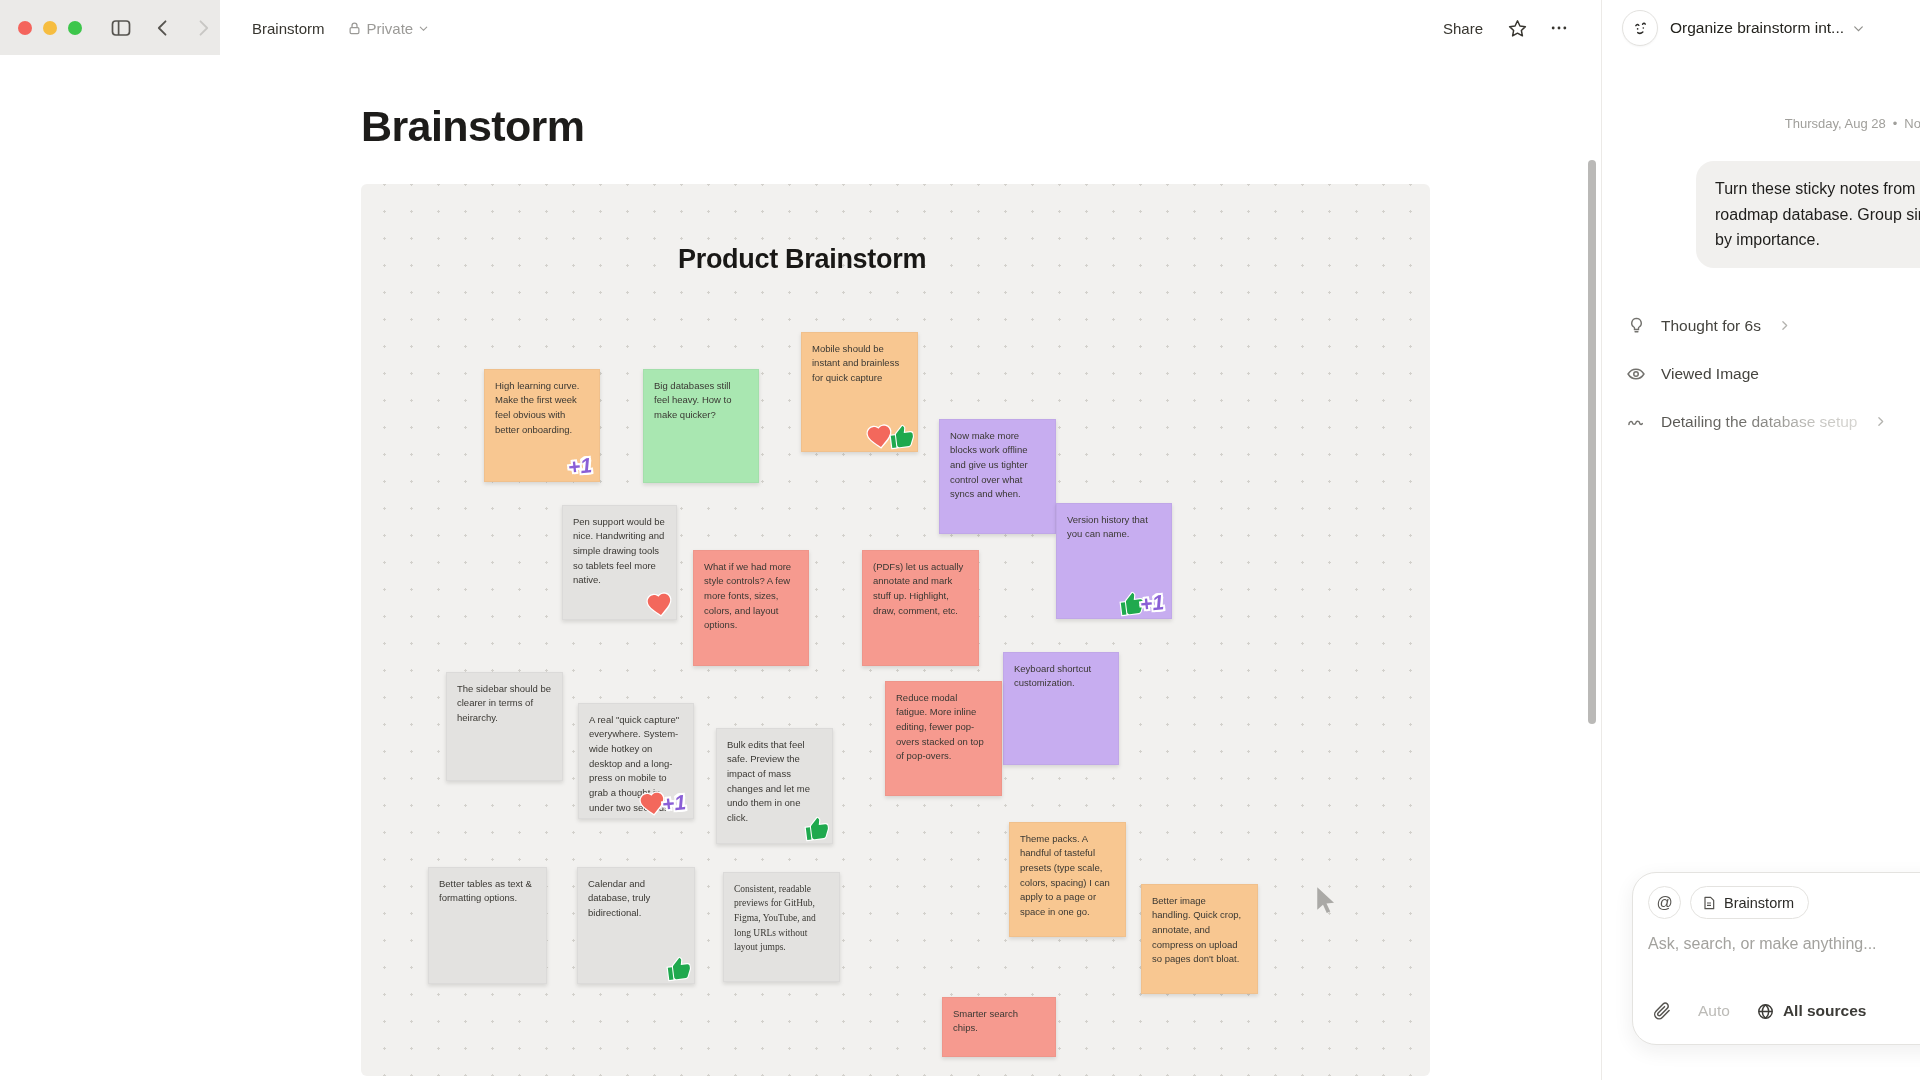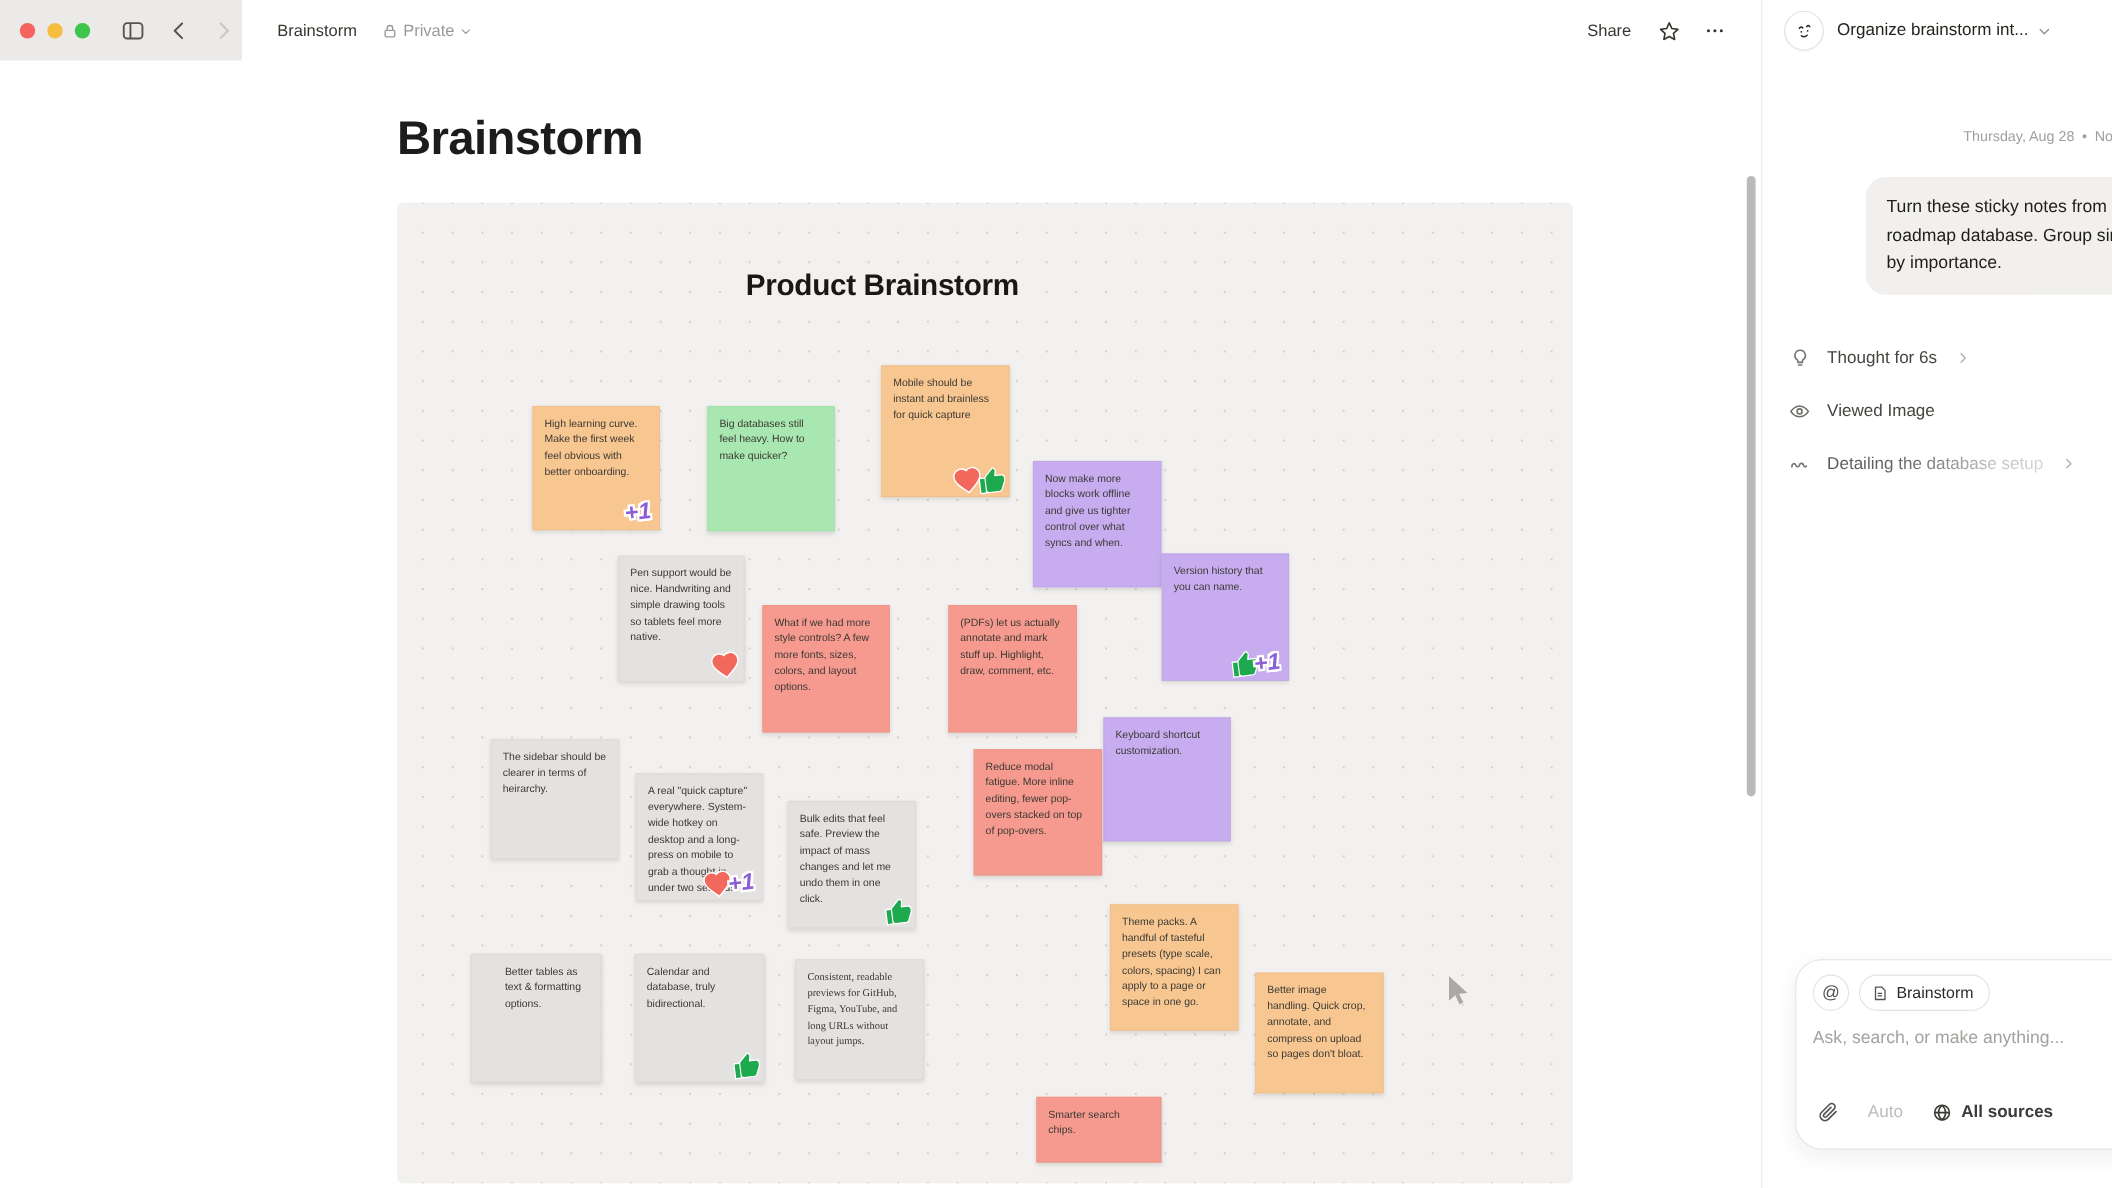--- a/index.html
+++ b/index.html
@@ -266,21 +266,21 @@
               <div class="note" style="left: 355px; top: 544px; width: 117px; height: 116px; background: rgb(227, 226, 224);">
     <div class="note-text">Bulk edits that feel safe. Preview the impact of mass changes and let me undo them in one click.</div>
     <div class="stickers">
                   <span class="sticker" style="transform:rotate(-7deg)">
     <svg width="25" height="25" viewBox="0 0 24 24">
       <path d="M2 21h4V9H2v12zM23 10c0-1.1-.9-2-2-2h-6.31l.95-4.57.03-.32c0-.41-.17-.79-.44-1.06L14.17 1 7.59 7.59C7.22 7.95 7 8.45 7 9v10c0 1.1.9 2 2 2h9c.83 0 1.54-.5 1.84-1.22l3.02-7.05c.09-.23.14-.47.14-.73v-2z" fill="#1fa94e" stroke="#fff" stroke-width="2.2" paint-order="stroke"></path>
     </svg>
   </span>
                 </div>
   </div>
-              <div class="note" style="left: 67px; top: 683px; width: 119px; height: 117px; background: rgb(227, 226, 224); padding-left: 20px;">
+              <div class="note" style="left: 67px; top: 683px; width: 119px; height: 117px; background: rgb(227, 226, 224);">
     <div class="note-text">Better tables as text &amp; formatting options.</div>
     <div class="stickers"></div>
   </div>
               <div class="note" style="left: 216px; top: 683px; width: 118px; height: 117px; background: rgb(227, 226, 224);">
     <div class="note-text">Calendar and database, truly bidirectional.</div>
     <div class="stickers">
                   <span class="sticker" style="transform:rotate(-7deg)">
     <svg width="25" height="25" viewBox="0 0 24 24">
       <path d="M2 21h4V9H2v12zM23 10c0-1.1-.9-2-2-2h-6.31l.95-4.57.03-.32c0-.41-.17-.79-.44-1.06L14.17 1 7.59 7.59C7.22 7.95 7 8.45 7 9v10c0 1.1.9 2 2 2h9c.83 0 1.54-.5 1.84-1.22l3.02-7.05c.09-.23.14-.47.14-.73v-2z" fill="#1fa94e" stroke="#fff" stroke-width="2.2" paint-order="stroke"></path>
     </svg>

